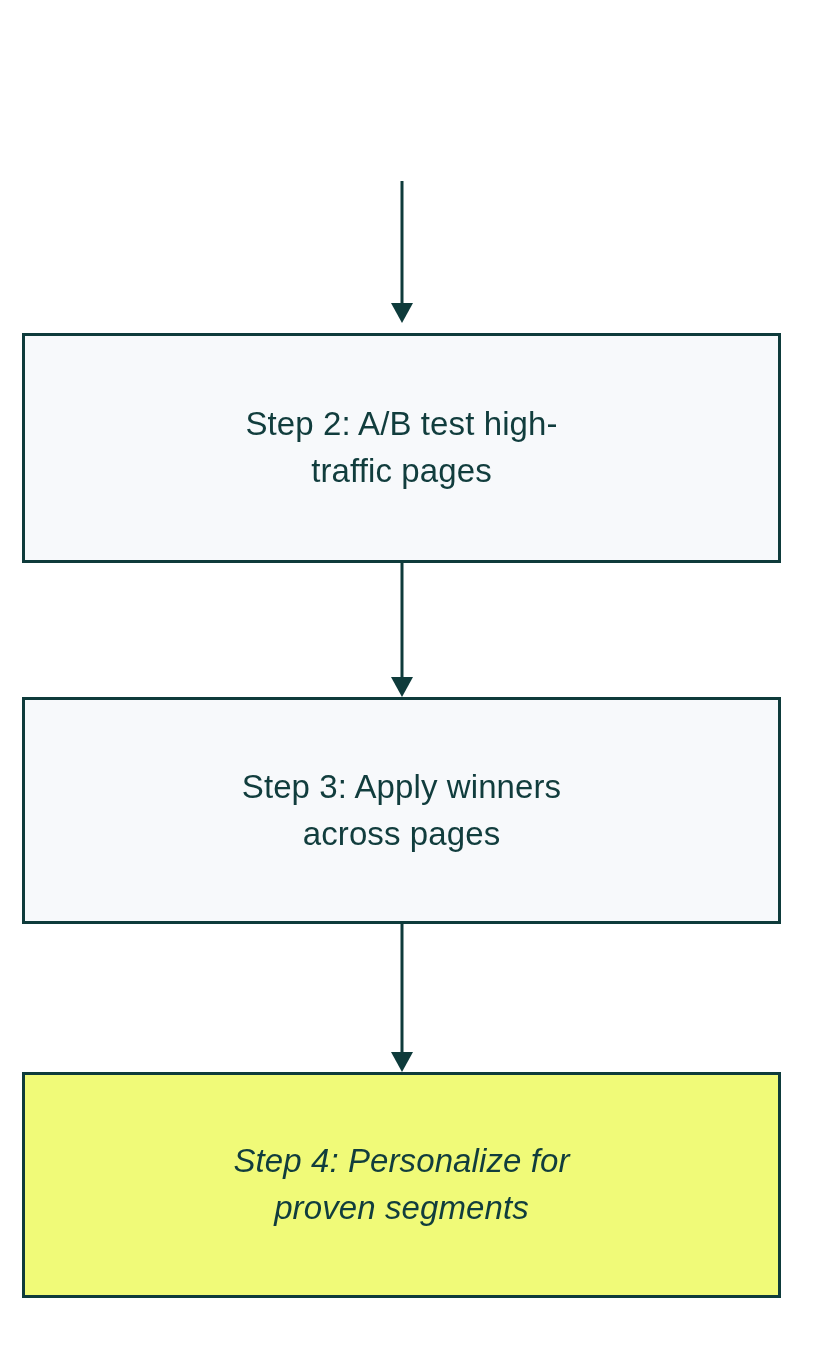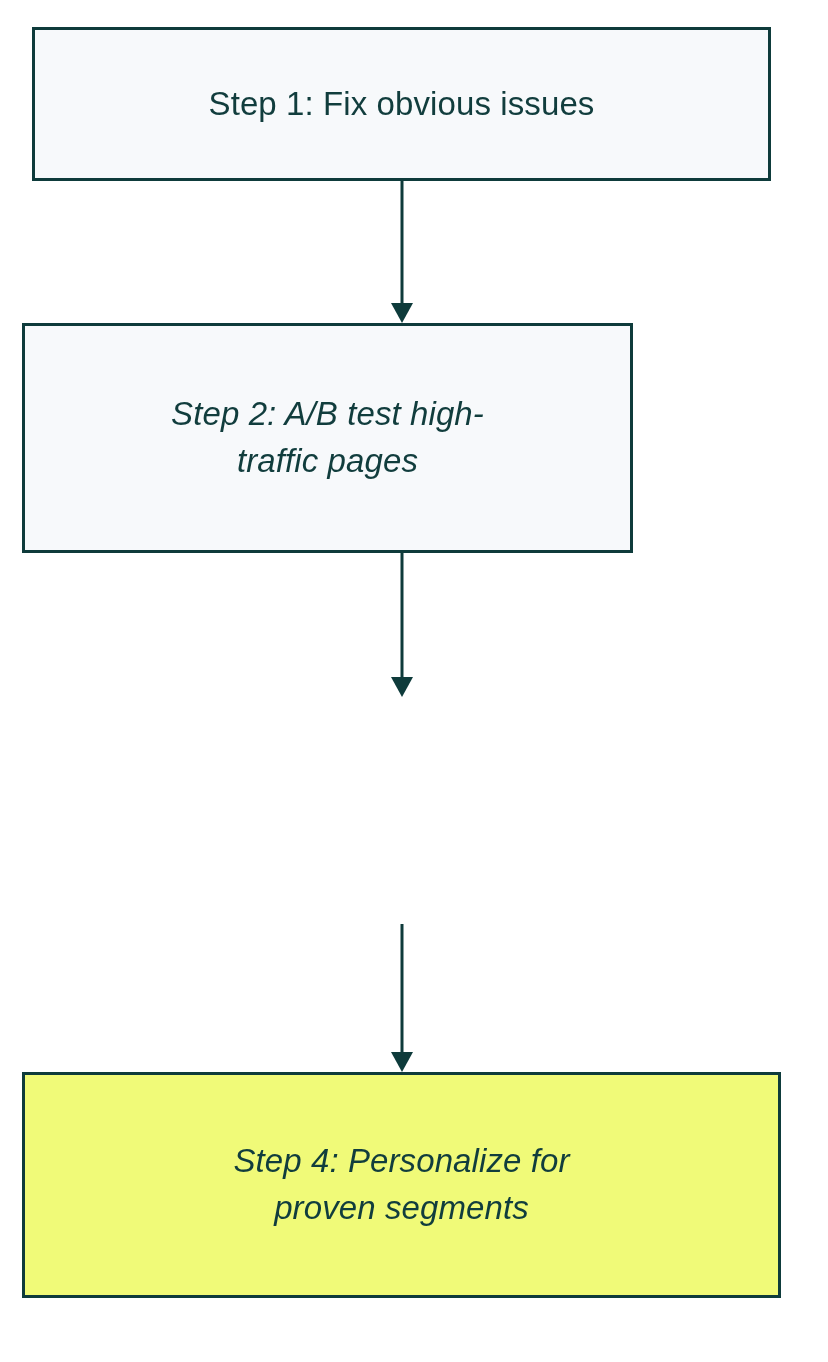--- a/index.html
+++ b/index.html
@@ -43,25 +43,24 @@
   #node-1 {
     left: 32px;
     top: 27px;
     width: 739px;
     height: 154px;
     background: #f7f9fb;
   }
   
   #node-2 {
     left: 22px;
-    top: 323px;
-    width: 611px;
+    top: 333px;
+    width: 759px;
     height: 230px;
     background: #f7f9fb;
-    font-style: italic;
   }
   
   #node-3 {
     left: 22px;
     top: 697px;
     width: 759px;
     height: 227px;
     background: #f7f9fb;
   }
   
@@ -98,28 +97,29 @@
       <line x1="402" y1="553" x2="402" y2="679" stroke="#0e3b3b" stroke-width="3"></line>
       <polygon points="391,677 413,677 402,697" fill="#0e3b3b"></polygon>
     </g>
 
     <g>
       <line x1="402" y1="924" x2="402" y2="1054" stroke="#0e3b3b" stroke-width="3"></line>
       <polygon points="391,1052 413,1052 402,1072" fill="#0e3b3b"></polygon>
     </g>
   </svg>
 
-  <div class="node" id="node-1" style="background: rgb(247, 249, 251); border-color: rgb(14, 59, 59); color: rgb(17, 61, 61);">
-    <span class="node-label">Step 1: Fix obvious issues</span>
-  </div>
 
   <div class="node" id="node-2" style="background: rgb(247, 249, 251); border-color: rgb(14, 59, 59); color: rgb(17, 61, 61);">
     <span class="node-label">Step 2: A/B test high-
 traffic pages</span>
   </div>
 
+  <div class="node" id="node-3" style="background: rgb(247, 249, 251); border-color: rgb(14, 59, 59); color: rgb(17, 61, 61);">
+    <span class="node-label">Step 3: Apply winners
+across pages</span>
+  </div>
 
   <div class="node" id="node-4" style="background: rgb(240, 250, 120); border-color: rgb(14, 59, 59); color: rgb(17, 61, 61);">
     <span class="node-label">Step 4: Personalize for
 proven segments</span>
   </div>
 
 </div>
 
 </body></html>

